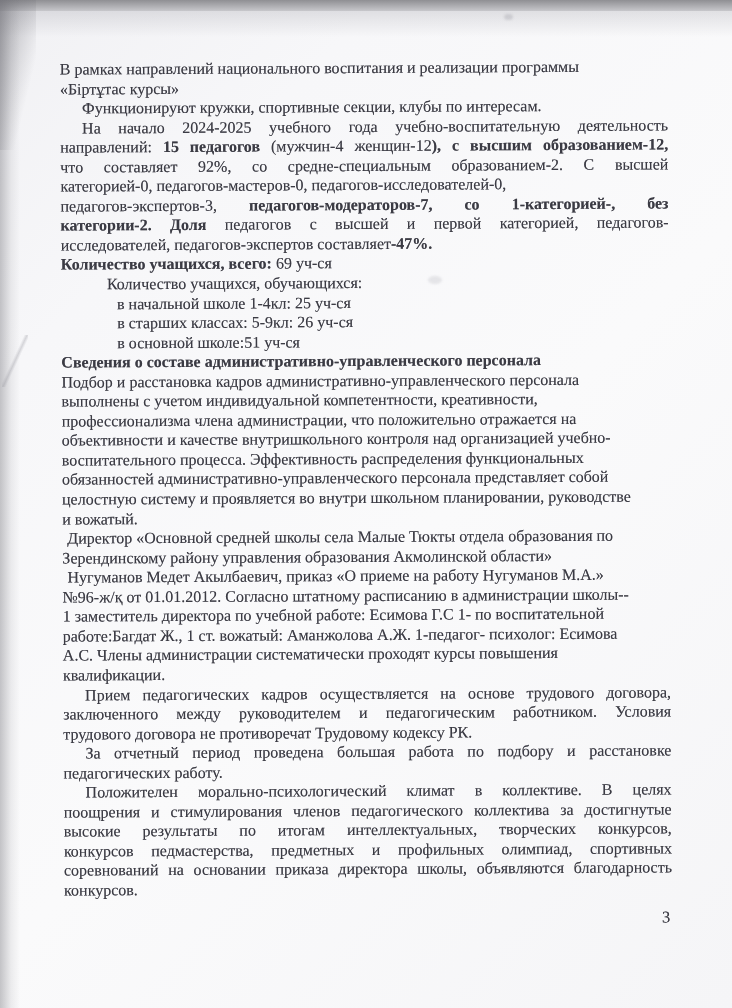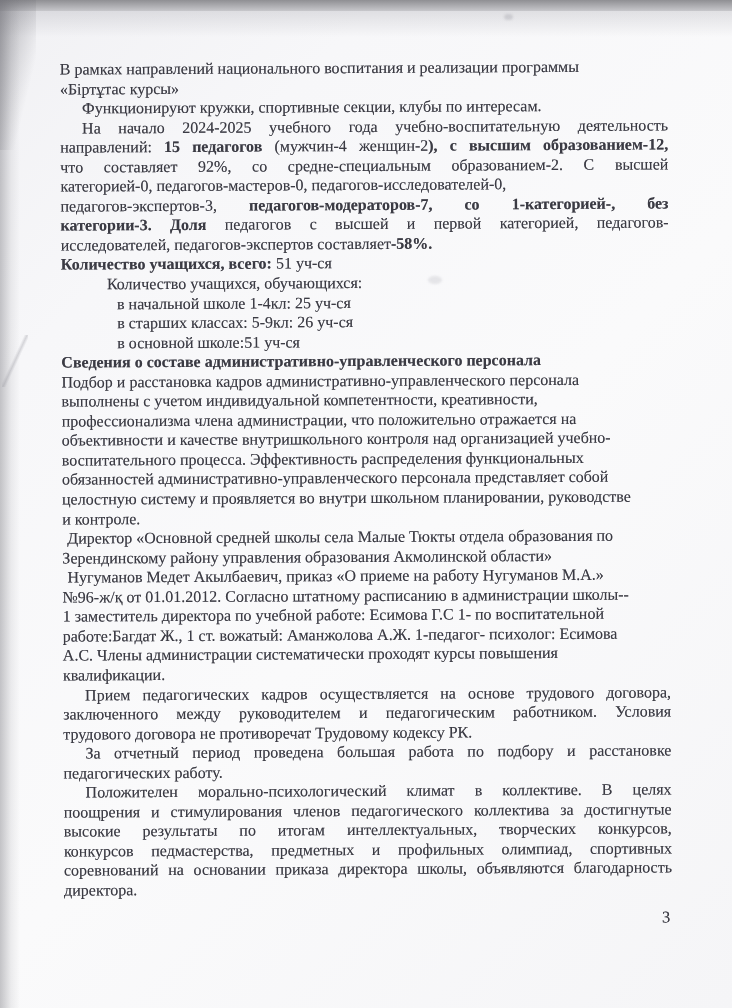--- a/index.html
+++ b/index.html
@@ -54,53 +54,53 @@
 <div class="corner-tl"></div>
 <div class="crease"></div>
 <div class="speck-a"></div>
 <div class="speck-b"></div>
 
 <div class="sheet">
   <div class="line"><span>В рамках направлений национального воспитания и реализации программы</span></div>
   <div class="line"><span>«Біртұтас курсы»</span></div>
   <div class="line ind1"><span>Функционируют кружки, спортивные секции, клубы по интересам.</span></div>
   <div class="line ind1 just"><span>На начало 2024-2025 учебного года учебно-воспитательную деятельность</span></div>
-  <div class="line just"><span>направлений: </span><span class="b">15 педагогов </span><span>(мужчин-4 женщин-2</span><span class="b">), с высшим образованием-12,</span></div>
+  <div class="line just"><span>направлений: </span><span class="b">15 педагогов </span><span>(мужчин-4 женщин-12</span><span class="b">), с высшим образованием-12,</span></div>
   <div class="line just"><span>что составляет 92%, со средне-специальным образованием-2. С высшей</span></div>
   <div class="line"><span>категорией-0, педагогов-мастеров-0, педагогов-исследователей-0,</span></div>
   <div class="line just"><span>педагогов-экспертов-3, </span><span class="b">педагогов-модераторов-7, со 1-категорией-, без</span></div>
-  <div class="line just"><span class="b">категории-3. Доля</span><span> педагогов с высшей и первой категорией, педагогов-</span></div>
-  <div class="line"><span>исследователей, педагогов-экспертов составляет</span><span class="b">-58%.</span></div>
-  <div class="line"><span class="b">Количество учащихся, всего:</span><span> 51 уч-ся</span></div>
+  <div class="line just"><span class="b">категории-2. Доля</span><span> педагогов с высшей и первой категорией, педагогов-</span></div>
+  <div class="line"><span>исследователей, педагогов-экспертов составляет</span><span class="b">-47%.</span></div>
+  <div class="line"><span class="b">Количество учащихся, всего:</span><span> 69 уч-ся</span></div>
   <div class="line list1"><span>Количество учащихся, обучающихся:</span></div>
   <div class="line list2"><span>в начальной школе 1-4кл:  25 уч-ся</span></div>
   <div class="line list2"><span>в старших классах:  5-9кл: 26 уч-ся</span></div>
   <div class="line list2"><span>в основной школе:51 уч-ся</span></div>
   <div class="line"><span class="b">Сведения о составе административно-управленческого персонала</span></div>
   <div class="line"><span>Подбор и расстановка кадров административно-управленческого персонала</span></div>
   <div class="line"><span>выполнены с учетом индивидуальной компетентности, креативности,</span></div>
   <div class="line"><span>профессионализма члена администрации, что положительно отражается на</span></div>
   <div class="line"><span>объективности и качестве внутришкольного контроля над организацией учебно-</span></div>
   <div class="line"><span>воспитательного процесса. Эффективность распределения функциональных</span></div>
   <div class="line"><span>обязанностей административно-управленческого персонала представляет собой</span></div>
   <div class="line"><span>целостную систему и проявляется во внутри школьном планировании, руководстве</span></div>
-  <div class="line"><span>и контроле.</span></div>
+  <div class="line"><span>и вожатый.</span></div>
   <div class="line sp1"><span>Директор «Основной средней школы села Малые Тюкты отдела образования по</span></div>
   <div class="line"><span>Зерендинскому району управления образования Акмолинской области»</span></div>
   <div class="line sp1"><span>Нугуманов Медет Акылбаевич, приказ «О приеме на работу Нугуманов М.А.»</span></div>
   <div class="line"><span>№96-ж/қ от 01.01.2012. Согласно штатному расписанию в администрации школы--</span></div>
   <div class="line"><span>1 заместитель директора по учебной работе: Есимова Г.С  1- по воспитательной</span></div>
   <div class="line"><span>работе:Багдат Ж., 1 ст. вожатый: Аманжолова А.Ж. 1-педагог- психолог: Есимова</span></div>
   <div class="line"><span>А.С.  Члены администрации систематически проходят курсы повышения</span></div>
   <div class="line"><span>квалификации.</span></div>
   <div class="line ind1 just"><span>Прием педагогических кадров осуществляется на основе трудового договора,</span></div>
   <div class="line just"><span>заключенного между руководителем и педагогическим работником. Условия</span></div>
   <div class="line"><span>трудового договора не противоречат Трудовому кодексу РК.</span></div>
   <div class="line ind1 just"><span>За отчетный период проведена большая работа по подбору и расстановке</span></div>
   <div class="line"><span>педагогических работу.</span></div>
   <div class="line ind1 just"><span>Положителен морально-психологический климат в коллективе. В целях</span></div>
   <div class="line just"><span>поощрения и стимулирования членов педагогического коллектива за достигнутые</span></div>
   <div class="line just"><span>высокие результаты по итогам интеллектуальных, творческих конкурсов,</span></div>
   <div class="line just"><span>конкурсов педмастерства, предметных и профильных олимпиад, спортивных</span></div>
   <div class="line just"><span>соревнований на основании приказа директора школы, объявляются благодарность</span></div>
-  <div class="line"><span>директора.</span></div>
+  <div class="line"><span>конкурсов.</span></div>
   <div class="pagenum">3</div>
 </div>
 
 </body></html>

